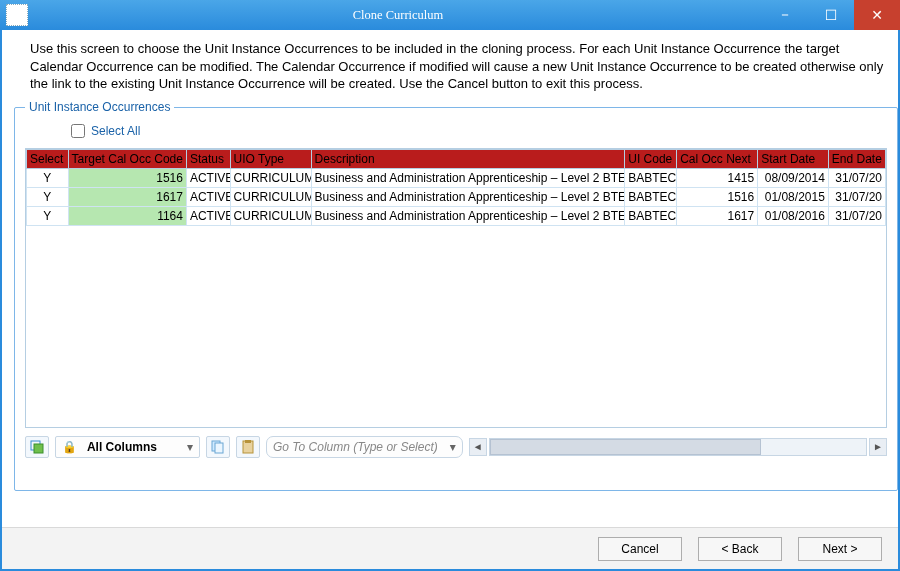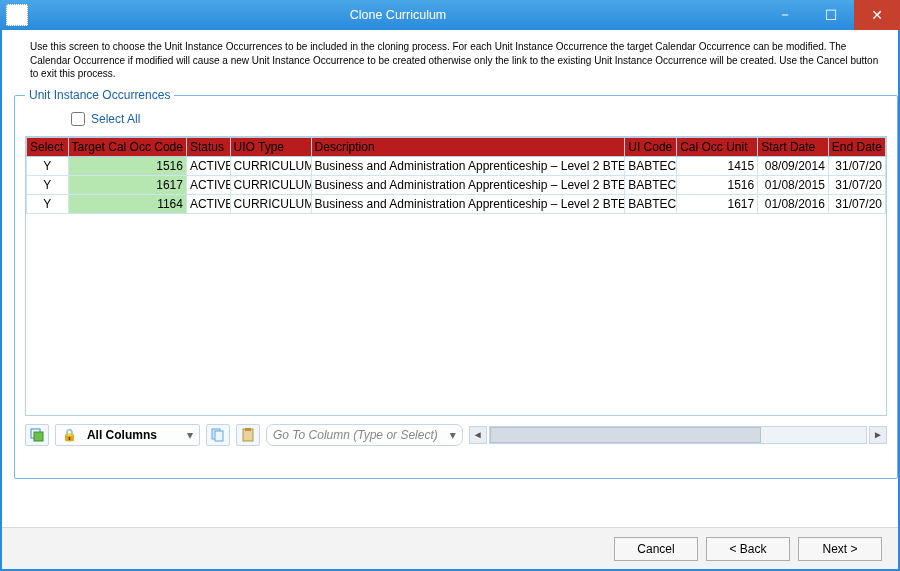--- a/index.html
+++ b/index.html
@@ -2,32 +2,32 @@
 <html><head>
 <meta charset="utf-8">
 <style>
   * { box-sizing: border-box; }
   html, body { margin: 0; padding: 0; font-family: "Segoe UI", Tahoma, sans-serif; font-size: 12px; color: #000; }
   body { width: 900px; height: 571px; background: #fff; overflow: hidden; }
 
   
   .titlebar { height: 30px; background: linear-gradient(#4aa6e8, #2a8bdc); display: flex; align-items: center; color: #fff; }
   .titlebar .sys-icon { width: 22px; height: 22px; margin: 0 6px; background: #fff; border: 1px dotted #8ab; }
-  .titlebar .title { flex: 1; text-align: center; font-size: 12.5px; }
+  .titlebar .title { flex: 1; text-align: center; font-size: 12.5px; font-family: Liberation Serif, serif; }
   .titlebar .winbtns { display: flex; height: 100%; }
   .titlebar .winbtn { width: 46px; display: flex; align-items: center; justify-content: center; font-size: 14px; }
   .titlebar .winbtn.close { background: #c7402e; }
 
   
   .window-body { position: absolute; top: 30px; left: 0; right: 0; bottom: 0; background: #fff; border: 2px solid #2a8bdc; border-top: none; }
 
   
   .instructions { padding: 10px 14px 8px 14px; color: #000; }
   .instructions .step-title { font-weight: bold; font-size: 12.5px; margin-bottom: 2px; }
-  .instructions .step-body { font-size: 10px; line-height: 1.35; margin-left: 14px; }
+  .instructions .step-body { font-size: 13px; line-height: 1.35; margin-left: 14px; }
 
   
   .groupbox-region { margin: 6px 0 0 12px; border: 1px solid #7eb6e8; border-radius: 2px; padding: 10px 10px 10px 10px; position: relative; height: 384px; }
   .groupbox-region .legend { position: absolute; top: -8px; left: 10px; background: #fff; padding: 0 4px; color: #1a62a8; font-size: 12px; }
 
   .select-all-row { display: flex; align-items: center; gap: 6px; margin: 6px 0 10px 6px; color: #1a62a8; padding-left: 40px; }
   .select-all-row input[type=checkbox] { width: 14px; height: 14px; margin: 0; }
 
   
   .grid { border: 1px solid #b5cee2; background: #fff; height: 280px; overflow: hidden; }
@@ -48,21 +48,21 @@
   .col-picker .drop { padding: 0 6px; color: #666; }
   .goto { display: inline-flex; align-items: center; border: 1px solid #c7d6e4; background: #fdfdfd; height: 22px; border-radius: 7px; color: #888; font-style: italic; }
   .goto .label { padding: 0 6px; min-width: 150px; }
   .goto .drop { padding: 0 6px; color: #666; font-style: normal; }
   .hscroll-wrap { flex: 1; display: flex; align-items: center; gap: 2px; }
   .hscroll-arrow { width: 18px; height: 18px; background: #e9eef4; border: 1px solid #c7d6e4; display: flex; align-items: center; justify-content: center; font-size: 10px; color: #555; }
   .hscroll-track { flex: 1; height: 18px; background: #eef3f8; border: 1px solid #c7d6e4; position: relative; }
   .hscroll-thumb { position: absolute; left: 0; top: 0; bottom: 0; width: 72%; background: #d4dbe4; border: 1px solid #b5c2d2; }
 
   
-  .footer { position: absolute; bottom: 0; left: 0; right: 0; height: 42px; background: #f3f3f3; border-top: 1px solid #d9d9d9; display: flex; justify-content: flex-end; align-items: center; gap: 8px; padding-right: 16px; }
+  .footer { position: absolute; bottom: 0; left: 0; right: 0; height: 42px; background: #f3f3f3; border-top: 1px solid #d9d9d9; display: flex; justify-content: flex-end; align-items: center; gap: 16px; padding-right: 16px; }
   .footer button { min-width: 84px; height: 24px; border: 1px solid #adadad; background: #f7f7f7; font-size: 12px; padding: 0 12px; }
 </style>
 </head>
 <body>
 
 <div class="titlebar">
   <div class="sys-icon"></div>
   <div class="title">Clone Curriculum</div>
   <div class="winbtns">
     <div class="winbtn">－</div>
@@ -99,21 +99,21 @@
             <col style="width: 55px;">
           </colgroup>
         <thead>
             <tr id="headrow">
               <th>Select</th>
               <th>Target Cal Occ Code</th>
               <th>Status</th>
               <th>UIO Type</th>
               <th>Description</th>
               <th>UI Code</th>
-              <th>Cal Occ Unit</th>
+              <th>Cal Occ Next</th>
               <th>Start Date</th>
               <th>End Date</th>
             </tr>
           </thead>
         <tbody id="tbody">
             <tr>
               <td class="sel">Y</td>
               <td class="target">1516</td>
               <td>ACTIVE</td>
               <td>CURRICULUM</td>

